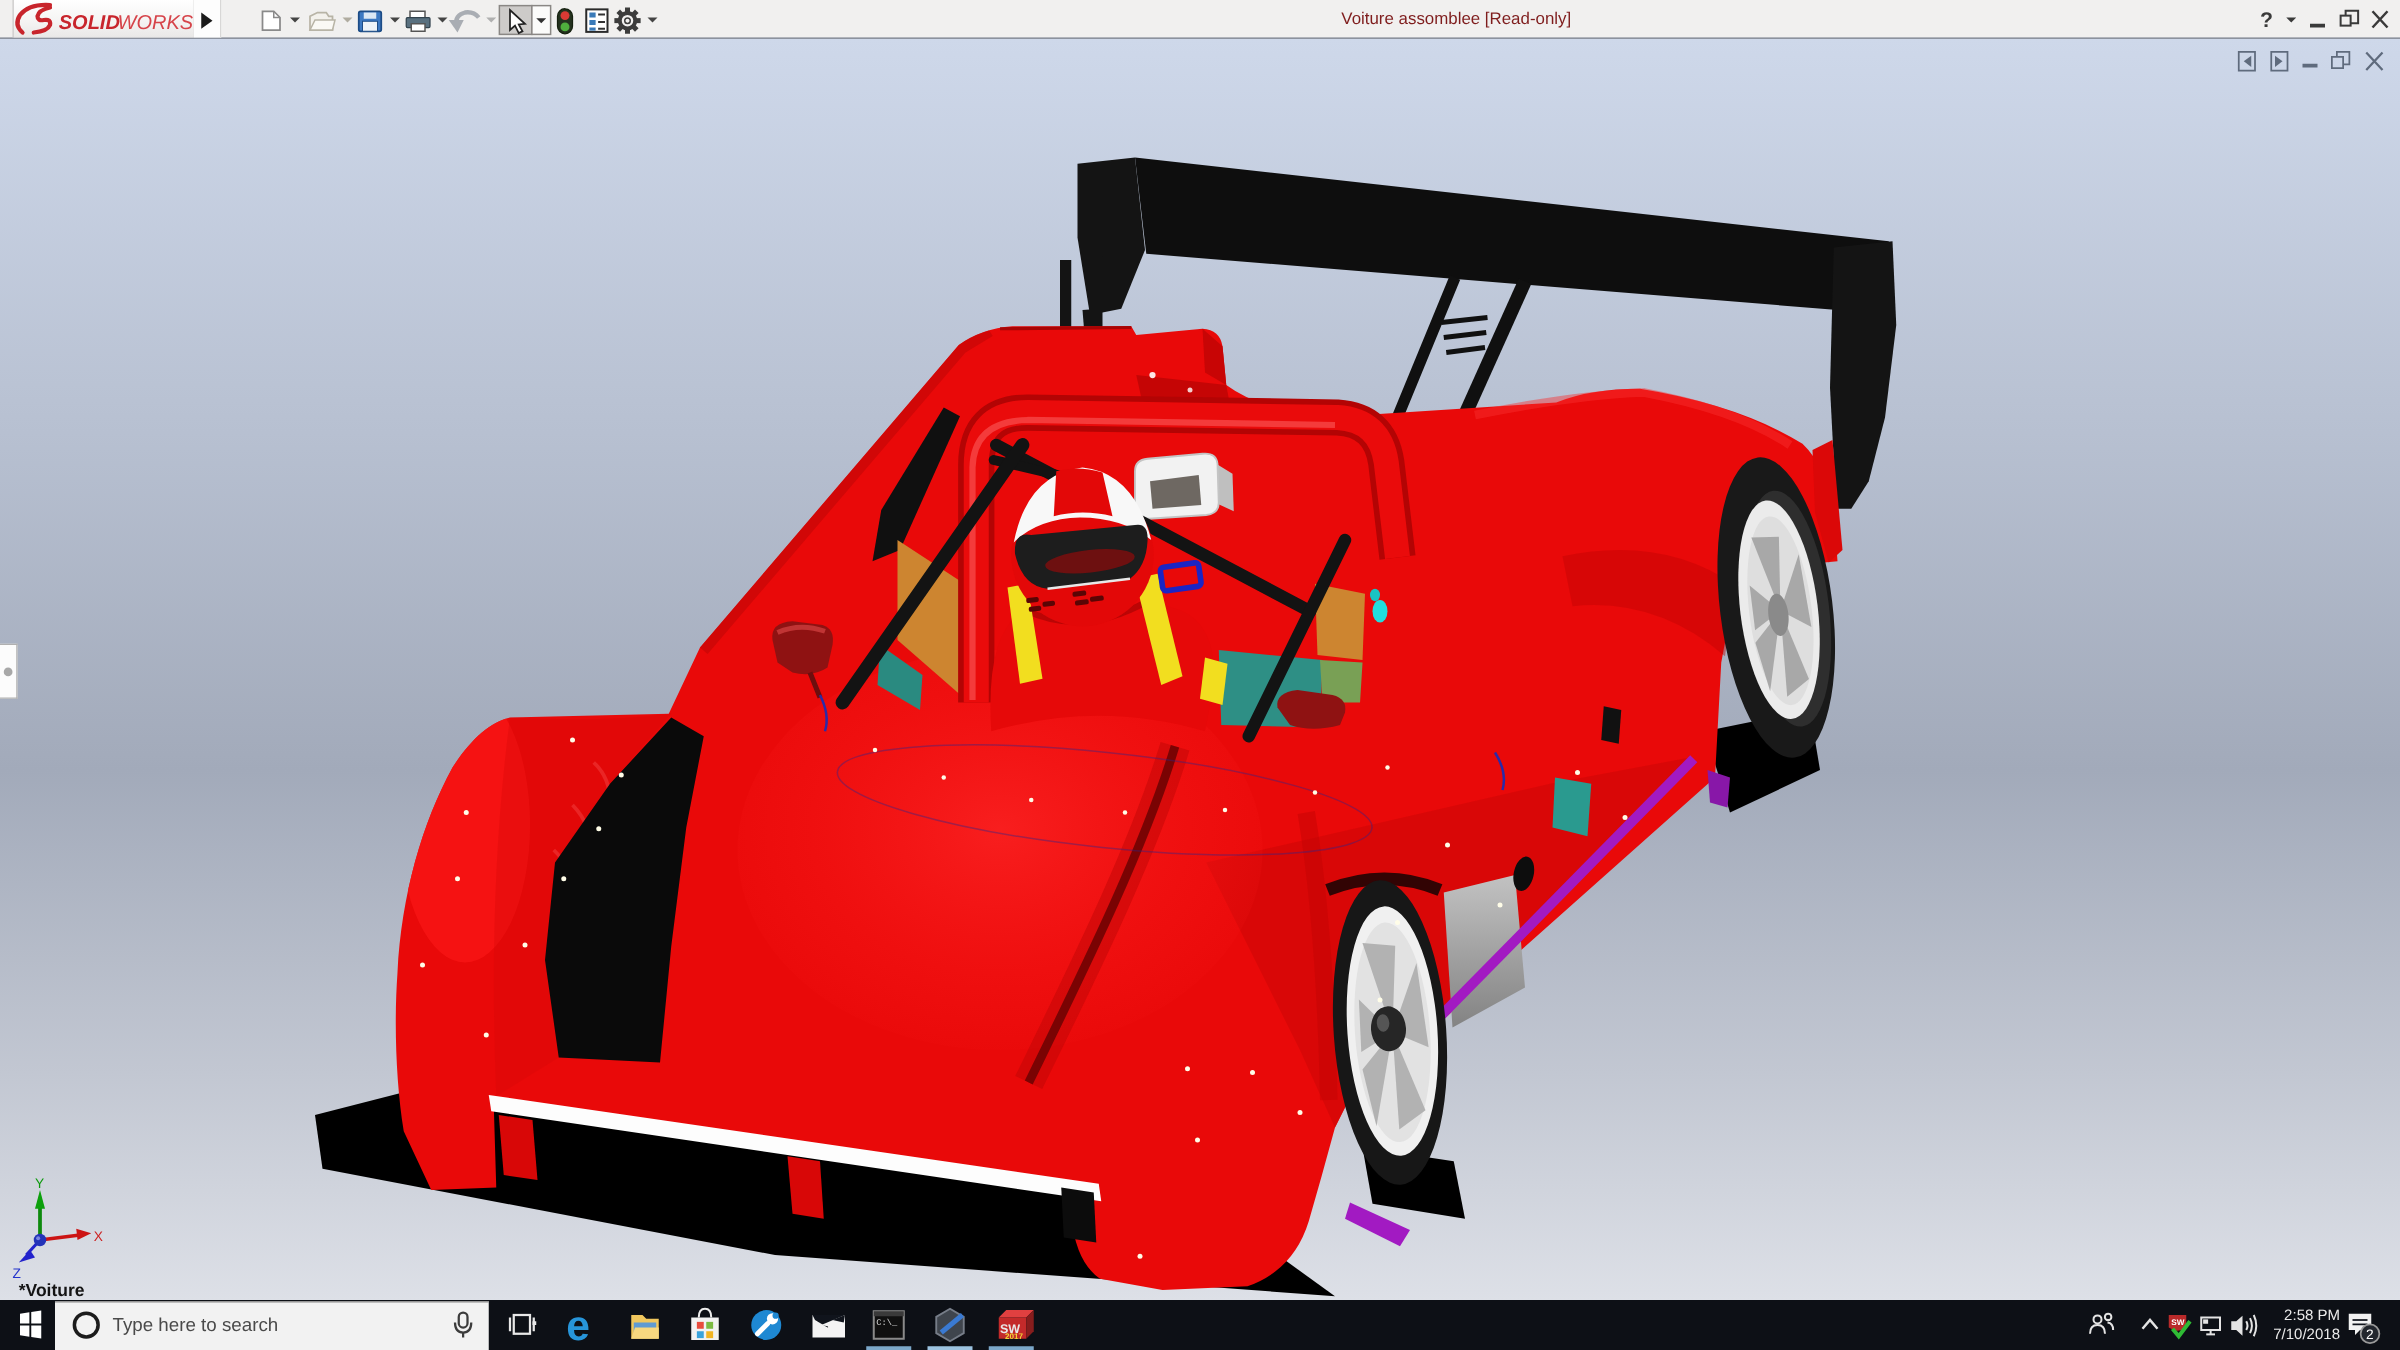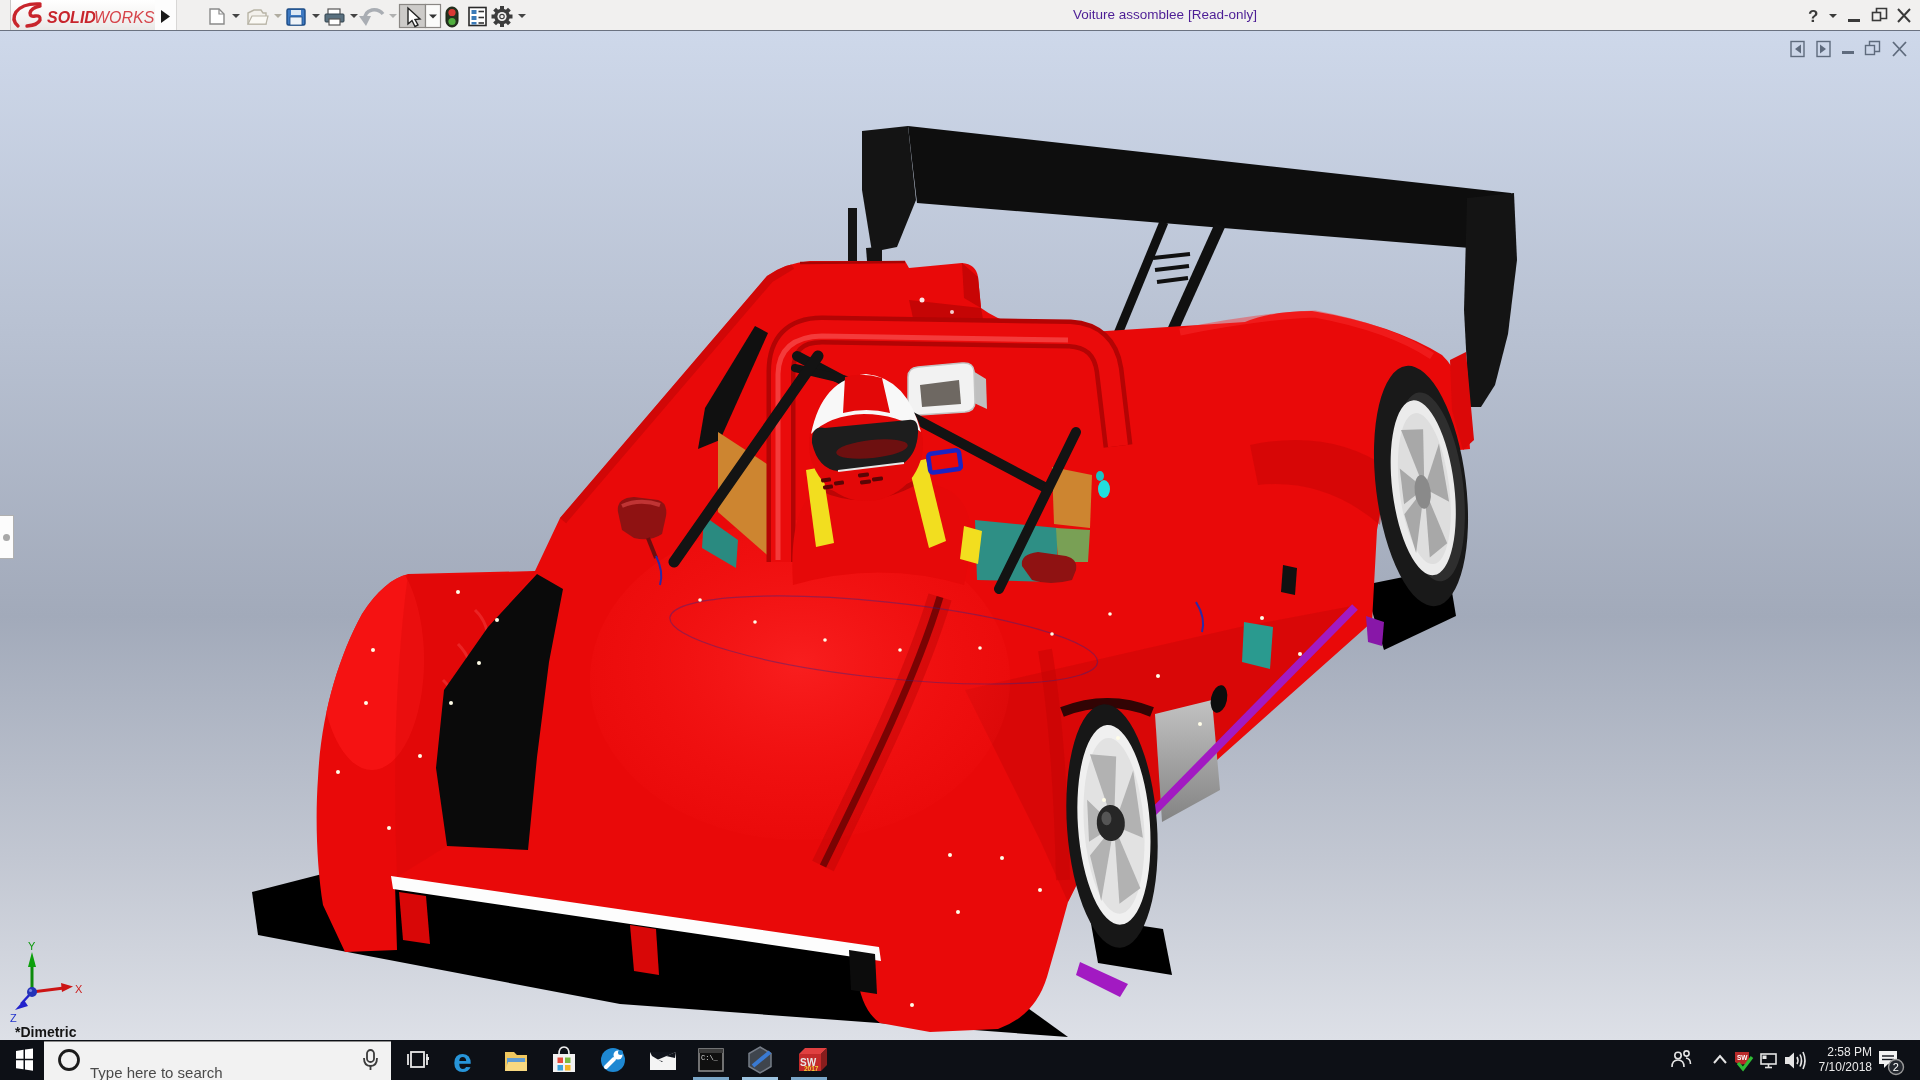--- a/index.html
+++ b/index.html
@@ -3,30 +3,30 @@
 <meta charset="utf-8">
 <style>
   html,body{margin:0;padding:0;width:1920px;height:1080px;overflow:hidden;background:#fff;
     font-family:"Liberation Sans",sans-serif;}
   #titlebar{position:absolute;top:0;left:0;width:1920px;height:30px;background:#f1f0ef;}
   #tbline{position:absolute;top:30px;left:0;width:1920px;height:1px;background:#6b7280;}
   #logo{position:absolute;top:0;left:10px;width:144px;height:30px;
     background:linear-gradient(#ffffff,#f4f3f2 60%,#e9e8e7);border-left:1px solid #c9c8c7;border-right:1px solid #b9b8b7;}
   #flyout{position:absolute;top:0;left:155px;width:21px;height:30px;background:#fdfdfd;border-right:1px solid #d8d7d6;}
   #title{position:absolute;top:0;left:765px;width:800px;height:18px;text-align:center;
-    font-size:13.5px;color:#4c1d95;line-height:29px;}
+    font-size:13.5px;color:#7f1d1d;line-height:29px;}
   #viewport{position:absolute;top:31px;left:0;width:1920px;height:1009px;
     background:linear-gradient(#ced8ea 0%,#b8c1d2 30%,#a2aaba 58%,#c2c7d2 82%,#dde0e7 100%);}
   #tab{position:absolute;top:515px;left:0;width:13px;height:42px;background:#fcfcfc;
     border:1px solid #b0b0b0;border-left:none;}
   #tabdot{position:absolute;top:534px;left:3px;width:7px;height:7px;border-radius:50%;background:#a8a8a8;}
   #dimetric{position:absolute;top:1024px;left:15px;font-size:14px;font-weight:bold;color:#141414;}
   #taskbar{position:absolute;top:1040px;left:0;width:1920px;height:40px;background:#0d1016;}
   #searchbox{position:absolute;top:1041px;left:44px;width:347px;height:39px;background:#f2f2f2;border-top:1px solid #8a8a8a;}
-  #searchtext{position:absolute;top:1052px;left:90px;font-size:15px;color:#4a4a4a;margin-top:12px;}
+  #searchtext{position:absolute;top:1052px;left:90px;font-size:15px;color:#4a4a4a;}
   .clock{position:absolute;color:#eaeaea;font-size:12px;text-align:right;width:70px;}
 </style>
 </head>
 <body>
 <div id="viewport"></div>
 <svg id="carsvg" style="position:absolute;top:31px;left:0" width="1920" height="1009" viewBox="0 31 1920 1009">
 <defs>
 <radialGradient id="hoodHL" cx="50%" cy="45%" r="60%">
   <stop offset="0%" stop-color="#fb2222" stop-opacity="0.85"></stop>
         <stop offset="60%" stop-color="#f81818" stop-opacity="0.4"></stop>
@@ -240,21 +240,21 @@
 <circle cx="1158" cy="676" r="2"></circle>
       <circle cx="1200" cy="724" r="2"></circle>
       <circle cx="1118" cy="738" r="2"></circle>
 <circle cx="1104" cy="800" r="2"></circle>
       <circle cx="1262" cy="618" r="2"></circle>
       <circle cx="1300" cy="654" r="2"></circle>
 </g>
 </svg>
 <div id="tab"></div>
 <div id="tabdot"></div>
-<div id="dimetric">*Dimetric</div>
+<div id="dimetric">*Voiture</div>
 <svg id="triad" style="position:absolute;left:8px;top:938px" width="80" height="85" viewBox="0 0 80 85">
 <line x1="24" y1="54" x2="24" y2="28" stroke="#0d8a0d" stroke-width="3"></line>
 <polygon points="24,14 20,29 28,29" fill="#0ca00c"></polygon>
 <text x="20" y="12" font-size="11" fill="#0c990c" font-family="Liberation Sans,sans-serif">Y</text>
 <line x1="24" y1="54" x2="56" y2="50" stroke="#cc1414" stroke-width="3"></line>
 <polygon points="65,48.5 53,45 54,54" fill="#cc1414"></polygon>
 <text x="67" y="55" font-size="11" fill="#cc2222" font-family="Liberation Sans,sans-serif">X</text>
 <line x1="24" y1="54" x2="13" y2="66" stroke="#2222cc" stroke-width="2.5"></line>
 <polygon points="7,72 16,62 20,68" fill="#2222cc"></polygon>
 <text x="2" y="84" font-size="11" fill="#2233cc" font-family="Liberation Sans,sans-serif">Z</text>

